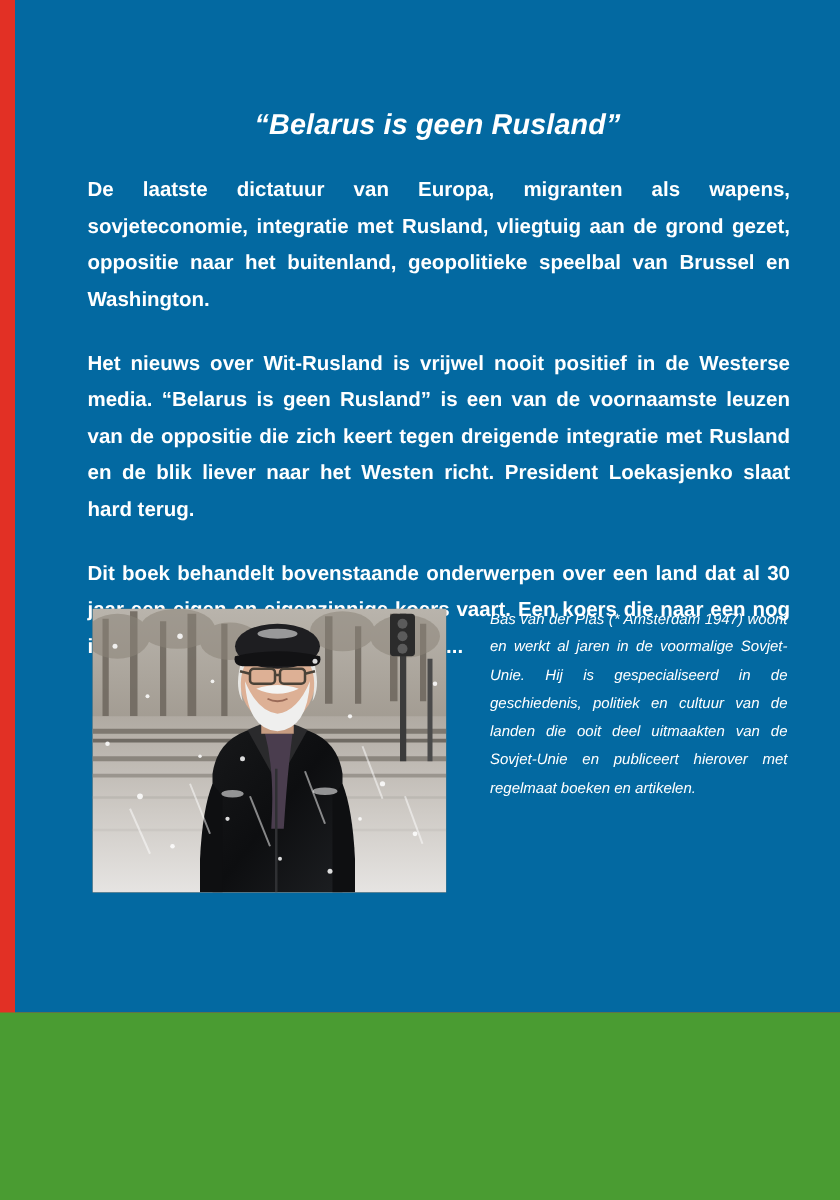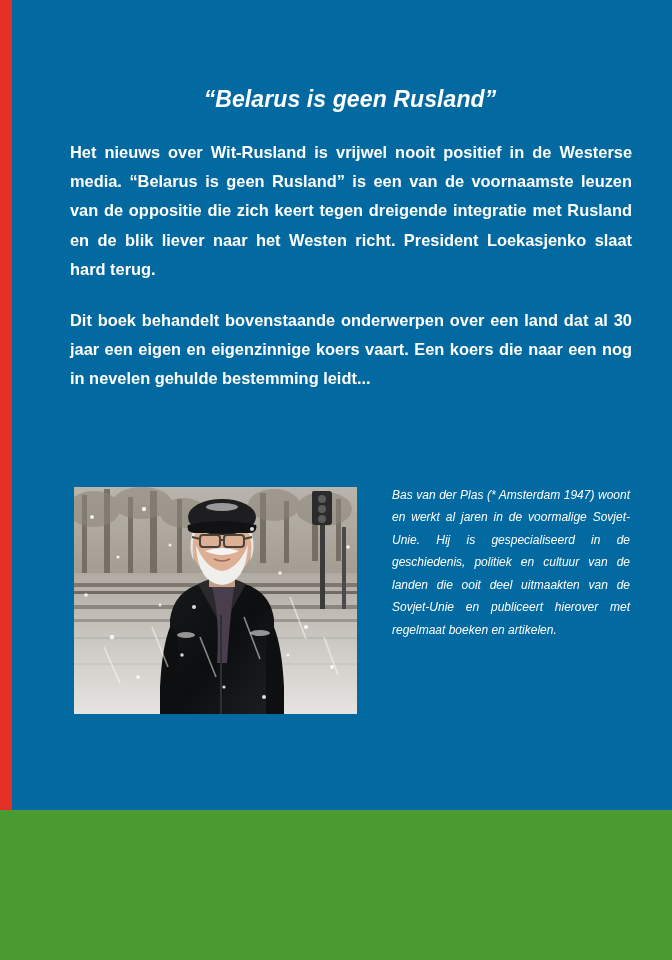--- a/index.html
+++ b/index.html
@@ -102,20 +102,21 @@
 </head>
 <body>
 
 <div class="cover">
 
   <div class="red-panel">
 
     <div class="blurb-title">“Belarus is geen Rusland”</div>
 
     <div class="blurb-body">
+      <p>De laatste dictatuur van Europa, migranten als wapens, sovjeteconomie, integratie met Rusland, vliegtuig aan de grond gezet, oppositie naar het buitenland, geopolitieke speelbal van Brussel en Washington.</p>
       <p>Het nieuws over Wit-Rusland is vrijwel nooit positief in de Westerse media. “Belarus is geen Rusland” is een van de voornaamste leuzen van de oppositie die zich keert tegen dreigende integratie met Rusland en de blik liever naar het Westen richt. President Loekasjenko slaat hard terug.</p>
       <p>Dit boek behandelt bovenstaande onderwerpen over een land dat al 30 jaar een eigen en eigenzinnige koers vaart. Een koers die naar een nog in nevelen gehulde bestemming leidt...</p>
     </div>
 
     <div class="author-photo">
       <svg width="283" height="227" viewBox="0 0 283 227" xmlns="http://www.w3.org/2000/svg">
         <defs>
           <linearGradient id="skyG" x1="0" y1="0" x2="0" y2="1">
             <stop offset="0%" stop-color="#b9b4ac"></stop>
             <stop offset="100%" stop-color="#9d968c"></stop>

